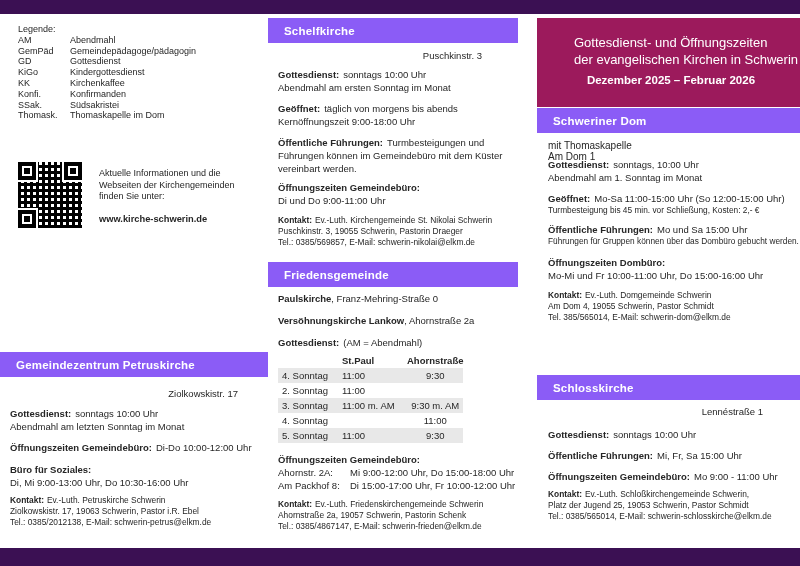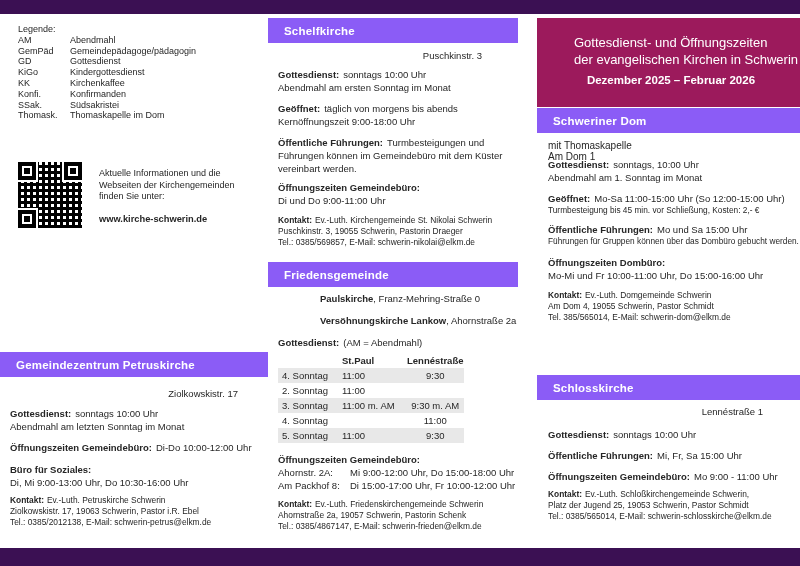--- a/index.html
+++ b/index.html
@@ -18,21 +18,21 @@
 
   .bar{
     position:absolute;background:#8b5cf6;color:#ffffff;font-weight:bold;
     font-size:11.5px;height:25px;display:flex;align-items:center;
     padding-left:16px;box-sizing:border-box;letter-spacing:.2px;
   }
   .body{font-size:9.5px;line-height:13px;}
   .ln{white-space:nowrap;}
   .wrap{white-space:normal;}
   b.lead{margin-right:4px;}
-  b.lead0{margin-right:0;margin-left:42px;}.mb6{margin-bottom:6px;}.mb8{margin-bottom:8px;}
+  b.lead0{margin-right:0;}.mb6{margin-bottom:6px;}.mb8{margin-bottom:8px;}
   .mb9{margin-bottom:9px;}.mb10{margin-bottom:10px;}
   .contact{font-size:8.4px;line-height:11px;}
   .contact b{margin-right:3px;}
   .note{font-size:8.3px;line-height:10px;white-space:nowrap;}
   .addr{position:absolute;font-size:9.5px;text-align:right;}
 
   
   #legend{position:absolute;top:24px;left:18px;font-size:9px;line-height:10.8px;}
   .legend-row{display:flex;}
   .legend-row .term{width:52px;flex:none;}
@@ -195,21 +195,21 @@
     </div>
     <div class="ln">
       <b class="lead">Gottesdienst:</b><span>(AM = Abendmahl)</span>
     </div>
 
     <table class="gd">
       <tbody>
           <tr>
         <th class="c1"></th>
         <th class="c2">St.Paul</th>
-        <th class="c3">Lennéstraße</th>
+        <th class="c3">Ahornstraße</th>
       </tr>
       <tr class="stripe">
         <td class="c1">4. Sonntag</td>
         <td class="c2">11:00</td>
         <td class="c3">9:30</td>
       </tr>
       <tr>
         <td class="c1">2. Sonntag</td>
         <td class="c2">11:00</td>
         <td class="c3"></td>

